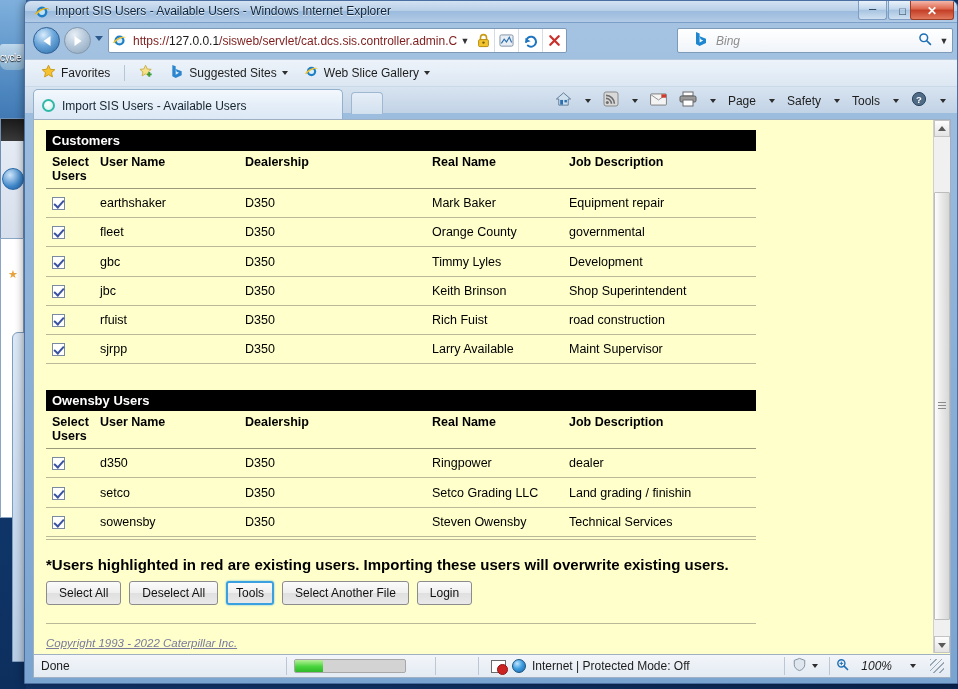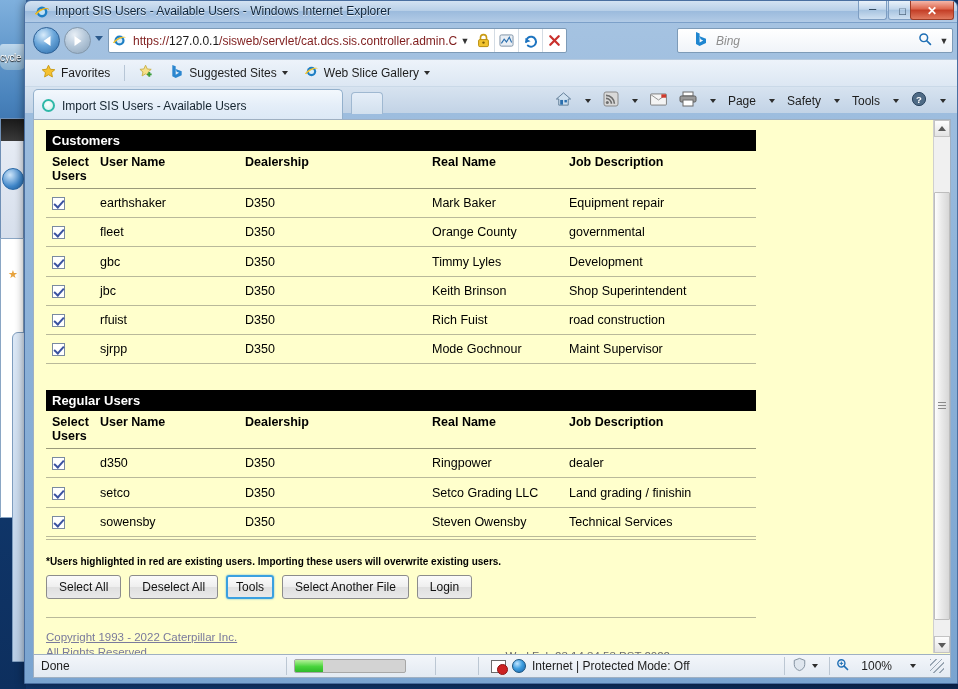--- a/index.html
+++ b/index.html
@@ -261,41 +261,41 @@
     border:1px solid #7a8aa0; background:#ffffff; position:relative; vertical-align:middle;
   }
   input.cb:checked::after {
     content:""; position:absolute; left:3px; top:0px;
     width:4px; height:8px; border:solid #3a52a0; border-width:0 2px 2px 0;
     transform: rotate(42deg);
   }
   .gap { height:26px; }
 
   .note {
-    width:710px; font-size:10px; font-weight:bold; color:#000;
+    width:710px; font-size:15px; font-weight:bold; color:#000;
     padding: 16px 0 8px 0; border-top:1px solid #b9b99a; margin-top:2px;
   }
   #btnrow { display:flex; gap:8px; align-items:center; padding-bottom:18px; }
   .btn {
     font-family:"Liberation Sans", sans-serif; font-size:12px; color:#111;
     background: linear-gradient(180deg,#fbfbfb 0%, #efefef 48%, #e0e0e0 52%, #e9e9e9 100%);
     border:1px solid #8c8c8c; border-radius:3px;
     padding: 4px 12px; cursor:pointer; white-space:nowrap;
   }
   .btn.focused {
     border:2px solid #3aa0e0; padding:3px 8px;
     box-shadow: 0 0 2px rgba(58,160,224,.8);
   }
   #footer {
     width:710px; border-top:1px solid #b9b99a; padding-top:12px;
     display:flex; justify-content:space-between; align-items:flex-start;
   }
   #copyright { font-size:11.5px; line-height:15px; }
   #copyright a {
-    color:#7a7a9c; text-decoration:underline; display:block; white-space:nowrap;
+    color:#7a7a9c; text-decoration:underline; display:block; white-space:nowrap;font-style:italic;
   }
   #timestamp { font-size:11.5px; color:#6a6a6a; padding-right:86px; padding-top:20px; white-space:nowrap; }
 
   
   #statusbar {
     position:absolute; left:8px; top:653px; width:918px; height:24px;
     background: linear-gradient(180deg,#f3f6fa,#e3eaf2);
     border:1px solid #9fb0c2;
     display:flex; align-items:center; font-size:12px; color:#1c1c1c;
   }
@@ -305,21 +305,21 @@
   #sb-prog-cell { width:148px; }
   #progress {
     width:112px; height:14px; background:#d3d3d3;
     border:1px solid #a7a7a7; border-radius:2px; overflow:hidden;
   }
   #progress > div {
     width:25%; height:100%;
     background: linear-gradient(180deg,#b6f19a,#49d43c 55%,#2fb92a);
   }
   #sb-zone { flex:1; display:flex; align-items:center; gap:6px; padding-left:12px; }
-  #sb-zoom { display:flex; align-items:center; gap:12px; padding:8px 6px; }
+  #sb-zoom { display:flex; align-items:center; gap:12px; padding:8px 6px;font-style:italic; }
   .globe {
     width:14px;height:14px;border-radius:50%;
     background: radial-gradient(circle at 35% 30%, #bfe4ff 0%, #3f9fe0 45%, #1a62a8 100%);
     border:1px solid #17527f;
   }
   .blocked {
     position:relative; width:15px; height:13px; background:#ffffff;
     border:1px solid #6b6b6b;
   }
   .blocked::after {
@@ -595,29 +595,29 @@
               <td class="c-sel"><input type="checkbox" class="cb" checked="" style=""></td>
               <td class="c-user">rfuist</td>
               <td class="c-deal">D350</td>
               <td class="c-real">Rich Fuist</td>
               <td class="c-job">road construction</td>
             </tr>
             <tr>
               <td class="c-sel"><input type="checkbox" class="cb" checked="" style=""></td>
               <td class="c-user">sjrpp</td>
               <td class="c-deal">D350</td>
-              <td class="c-real">Mode Gochnour</td>
+              <td class="c-real">Larry Available</td>
               <td class="c-job">Maint Supervisor</td>
             </tr>
           </tbody>
       </table>
 
       <div class="gap"></div>
 
-      <div class="sect-head">Regular Users</div>
+      <div class="sect-head">Owensby Users</div>
       <table class="users">
         <thead>
           <tr>
             <th class="c-sel">
               <span>Select</span><br>
               <span>Users</span>
             </th>
             <th class="c-user">User Name</th>
             <th class="c-deal">Dealership</th>
             <th class="c-real">Real Name</th>

